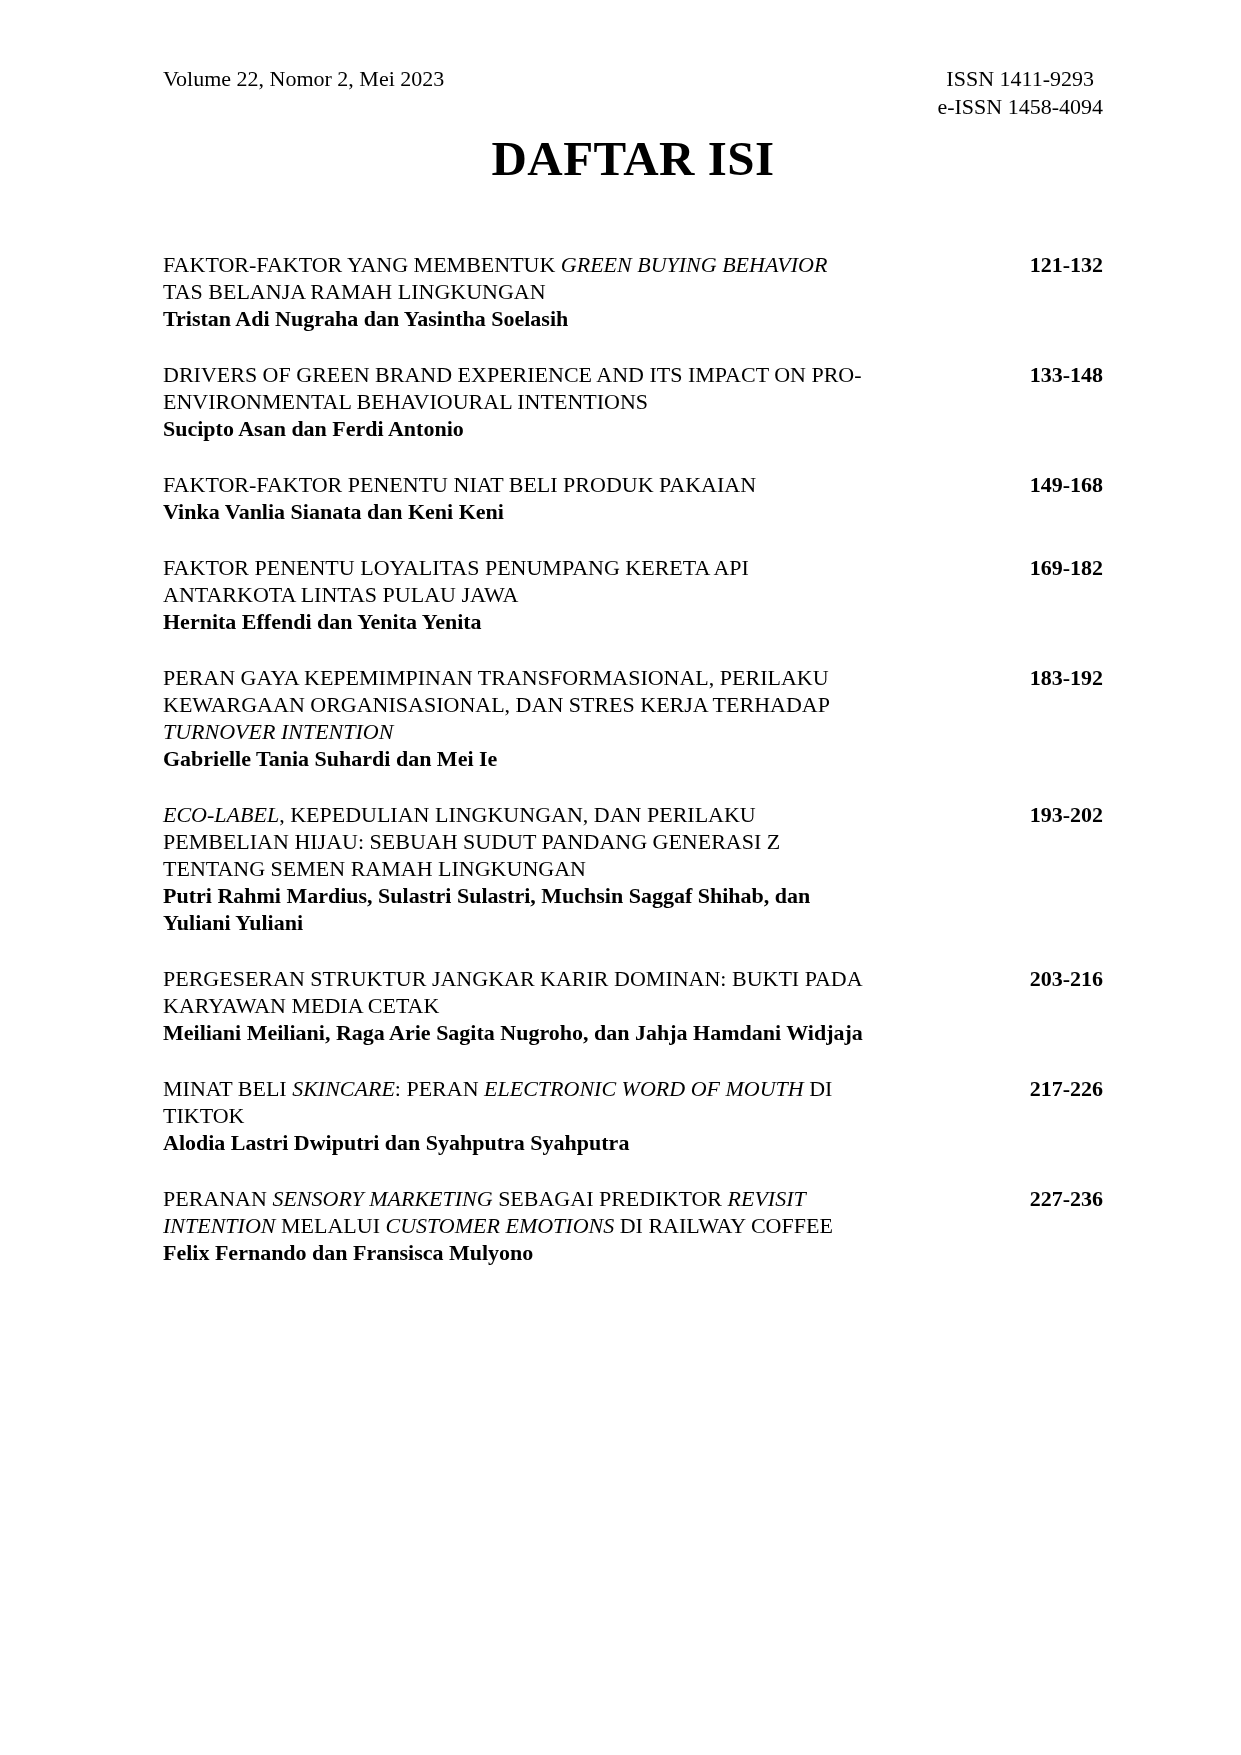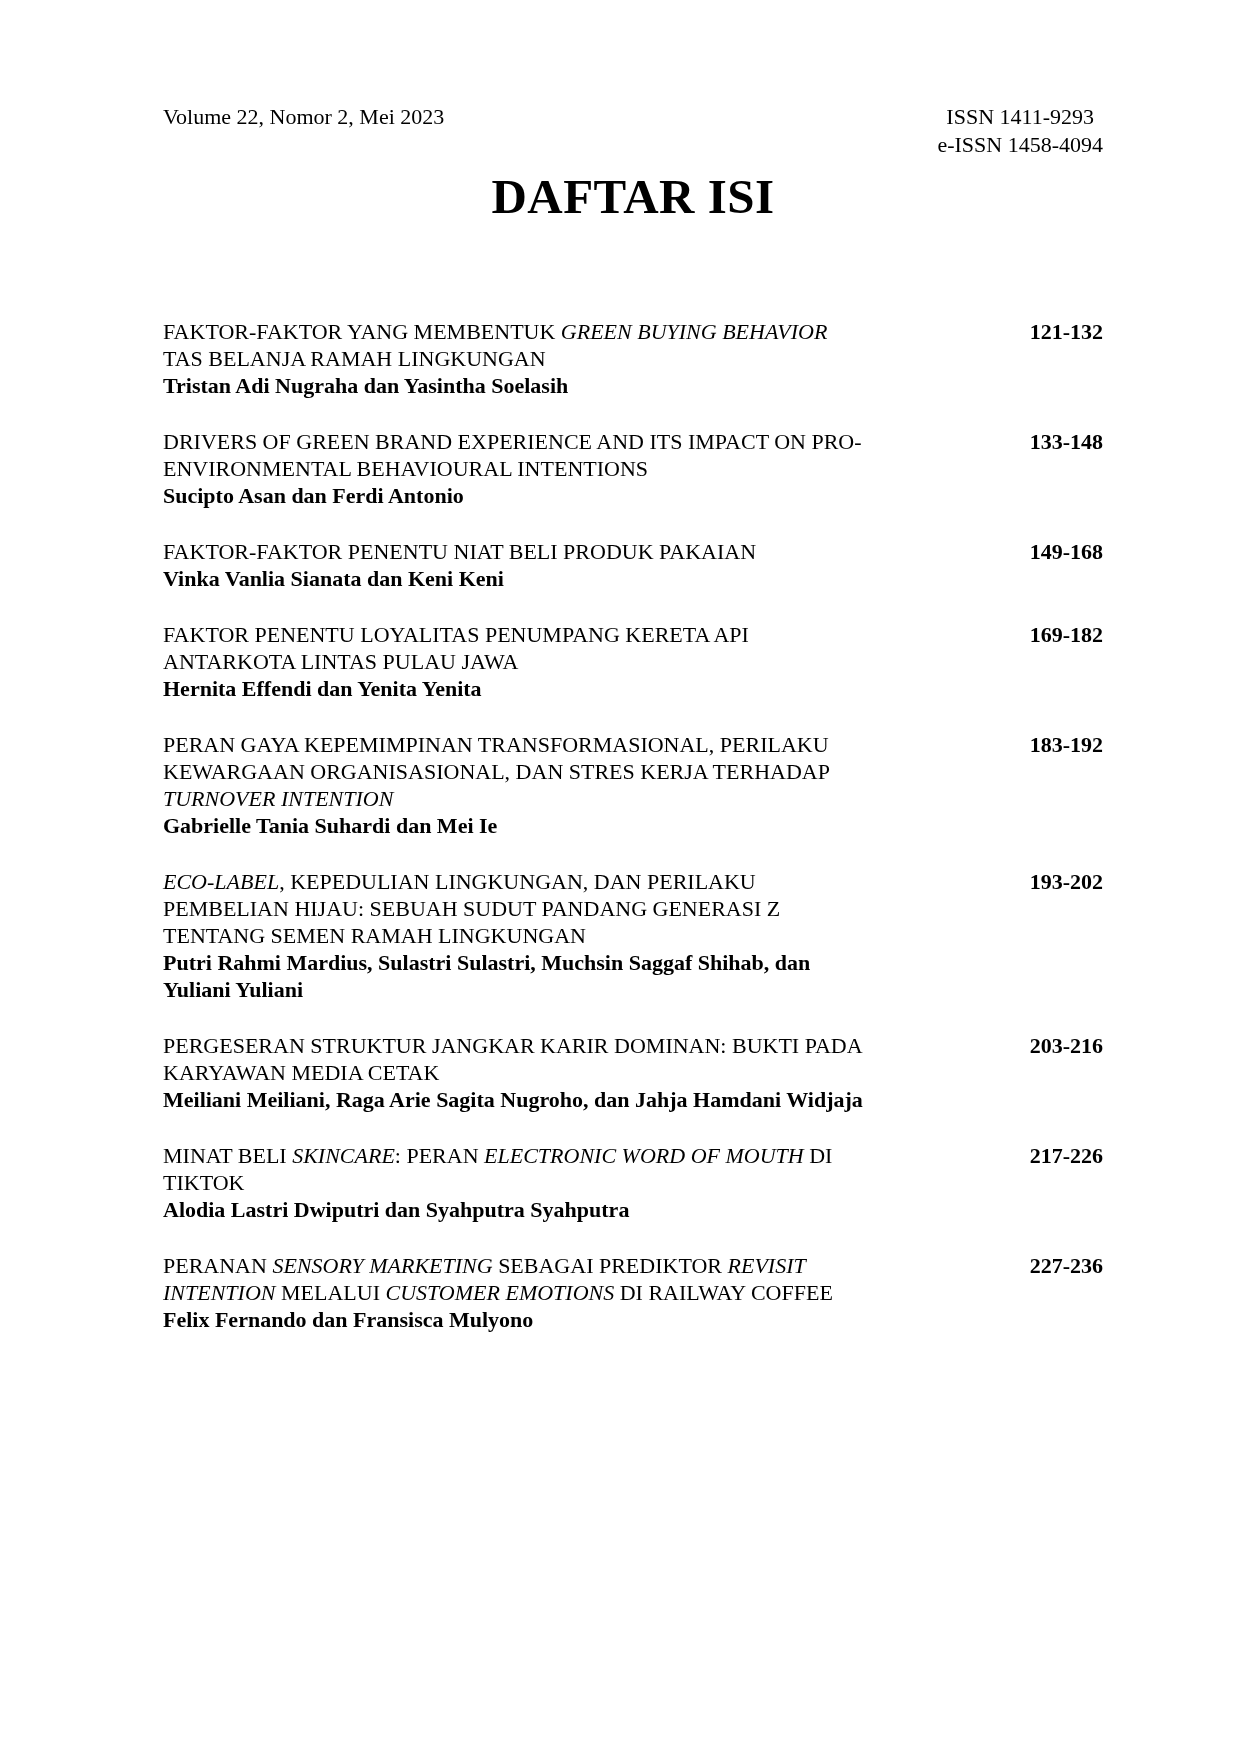--- a/index.html
+++ b/index.html
@@ -8,21 +8,21 @@
     font-family: "Liberation Serif", "DejaVu Serif", serif;
   }
   #page {
     position: relative;
     width: 1241px;
     height: 1755px;
     margin: 0 auto;
     background: #ffffff;
     color: #000000;
     box-sizing: border-box;
-    padding: 103px 138px 0 163px;
+    padding: 65px 138px 0 163px;
     overflow: hidden;
   }
   
   .header-row {
     display: flex;
     justify-content: space-between;
     align-items: flex-start;
     font-size: 22px;
     line-height: 28px;
   }
@@ -38,21 +38,21 @@
   }
   .toc-heading {
     margin: 8px 0 17px 0;
     text-align: center;
     font-size: 49px;
     line-height: 60px;
     font-weight: bold;
     letter-spacing: 0.5px;
   }
   
-  .toc-list { margin-top: 91px; }
+  .toc-list { margin-top: 62px; }
   .entry {
     display: flex;
     align-items: flex-start;
     margin-bottom: 29px;
     font-size: 22px;
     line-height: 27px;
   }
   .entry-text { flex: 1 1 auto; min-width: 0; }
   .title-line { white-space: nowrap; }
   .title-line .it { font-style: italic; }

